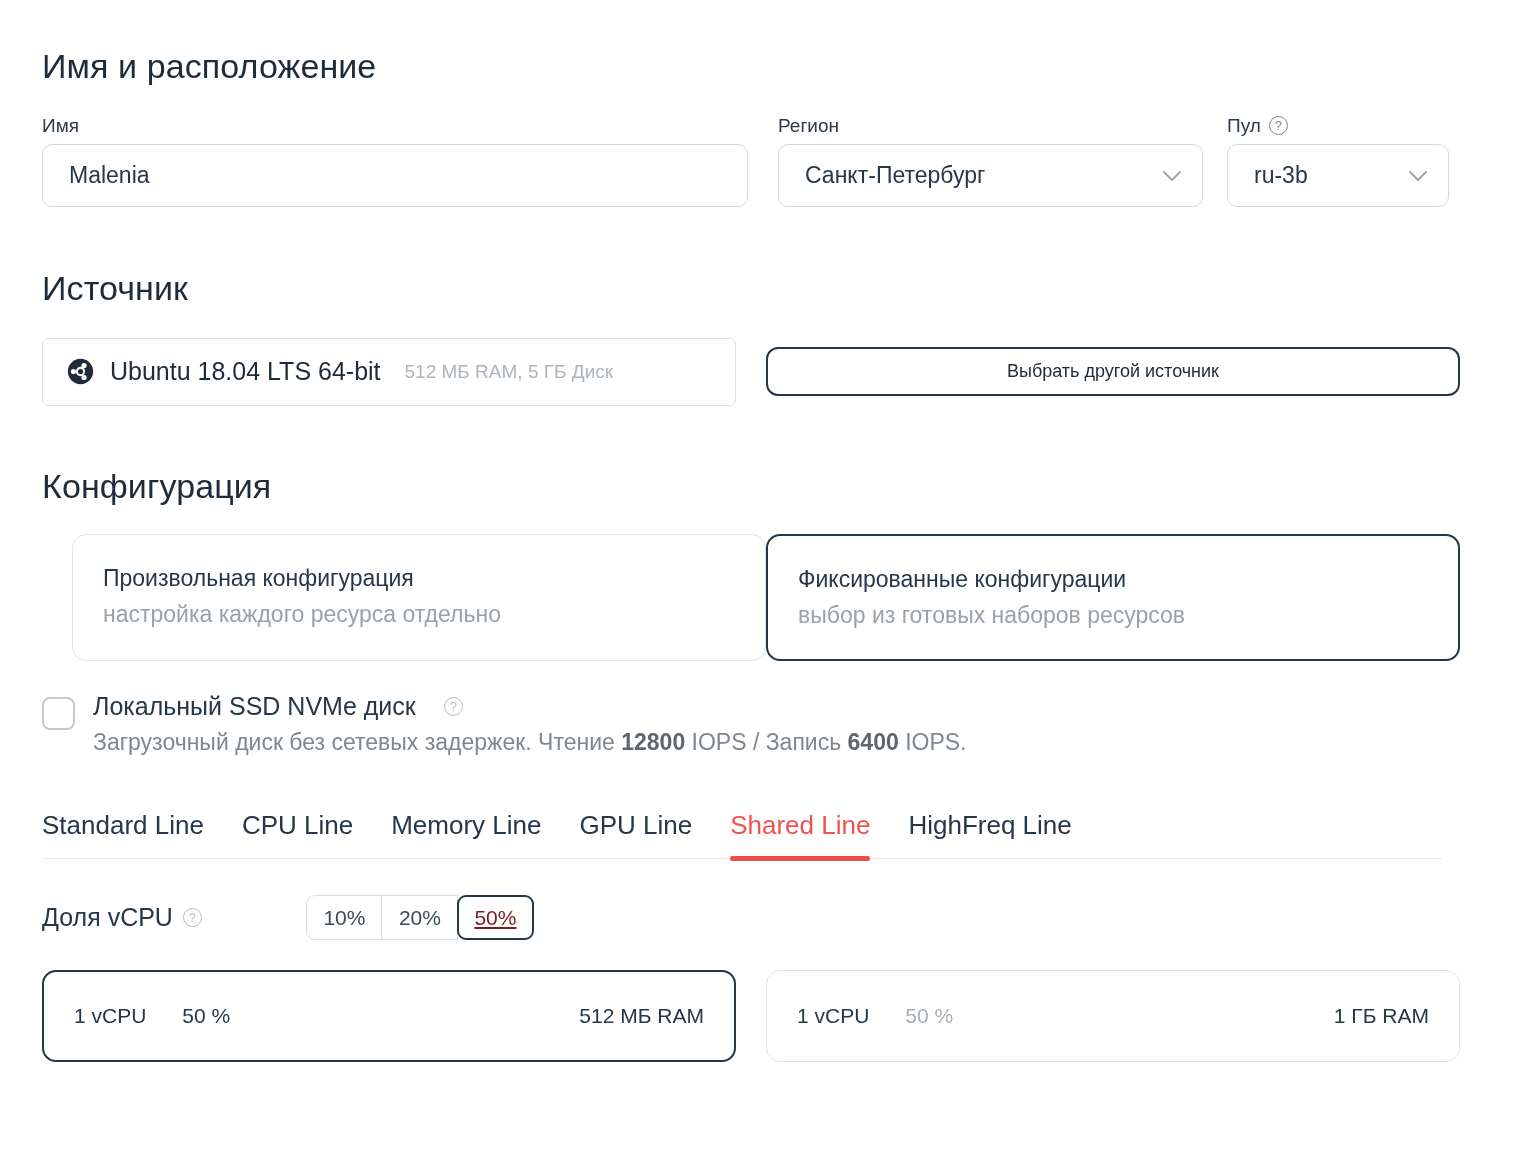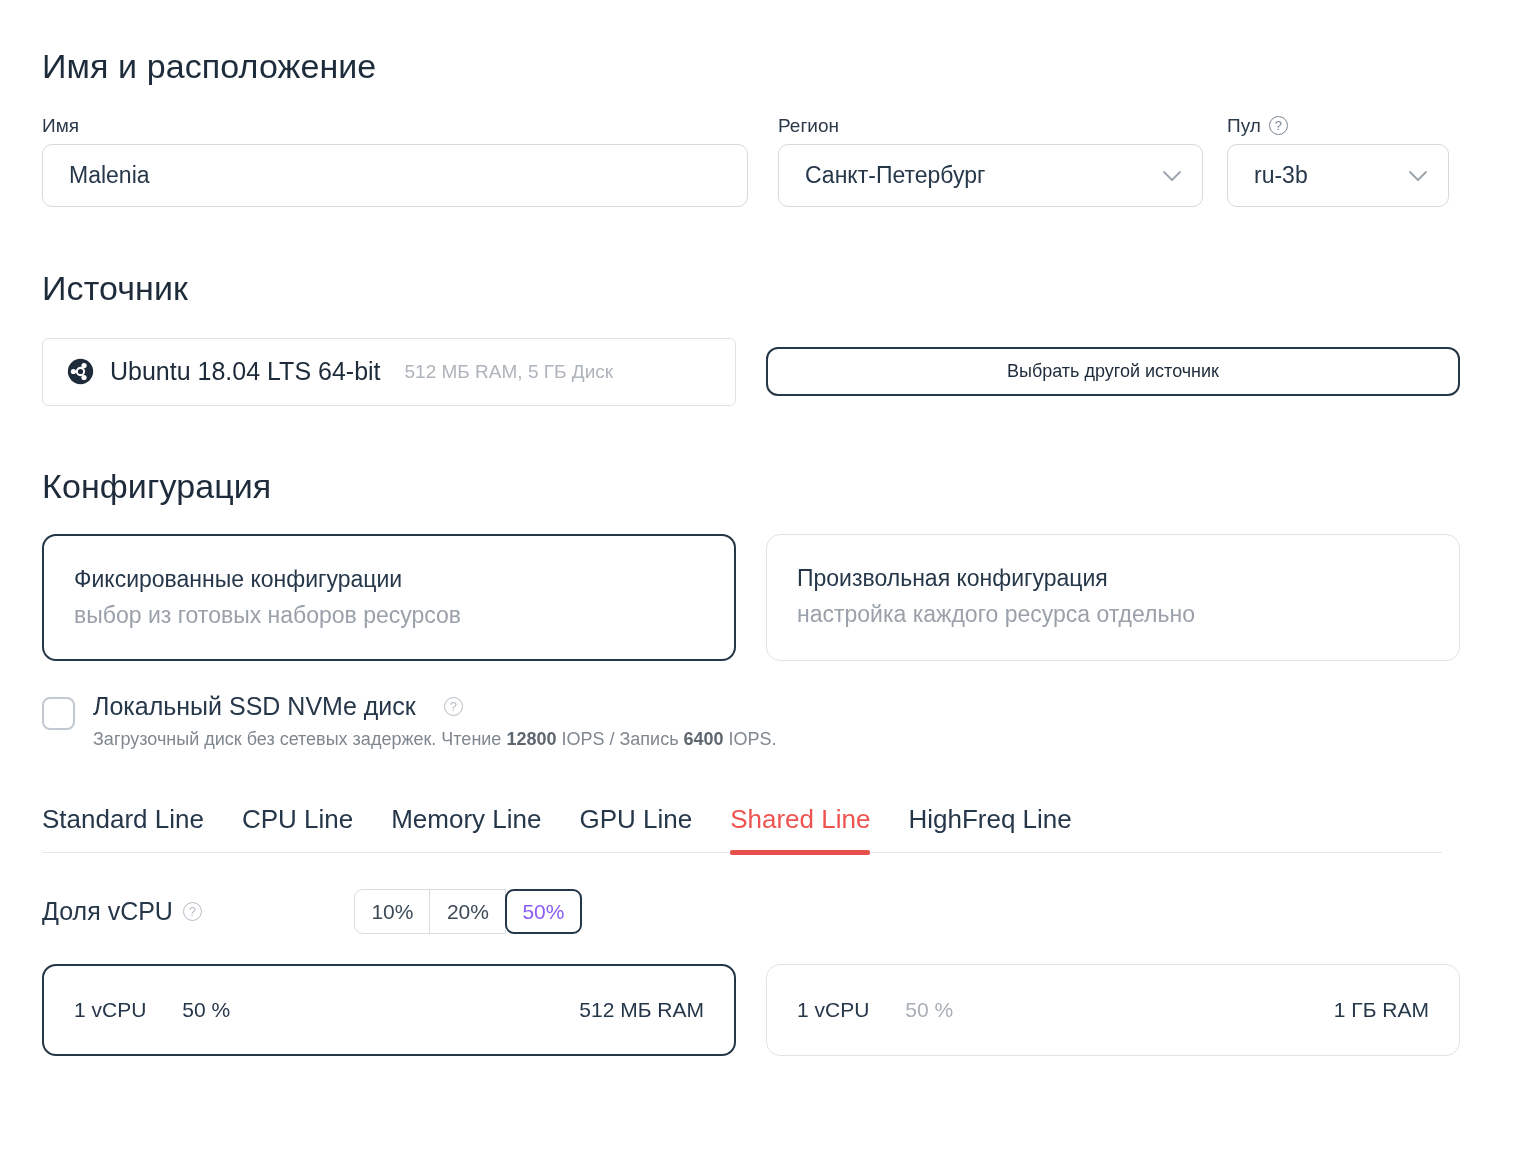--- a/index.html
+++ b/index.html
@@ -141,21 +141,21 @@
     flex: 0 0 auto;
     margin-top: 4px;
     cursor: pointer;
   }
   .chk-title {
     font-size: 25px; color: #26374a;
     display: flex; align-items: center; gap: 28px;
     line-height: 1.1;
   }
   .chk-desc {
-    font-size: 18px; color: #7f878f;
+    font-size: 23px; color: #7f878f;
     margin-top: 8px; line-height: 1.2;
   }
   .chk-desc b { color: #5e666f; font-weight: 700; }
 
   
   .tabs {
     display: flex;
     gap: 38px;
     border-bottom: 1.5px solid #e3e6ea;
     align-items: flex-end;
@@ -205,23 +205,24 @@
   .seg-item:first-child {
     border-top-left-radius: 9px; border-bottom-left-radius: 9px;
     margin-left: 0;
   }
   .seg-item:last-child {
     border-top-right-radius: 9px; border-bottom-right-radius: 9px;
   }
   .seg-item.active {
     border: 2px solid #253646;
     border-radius: 9px;
-    color: #8b5cf6;
+    color: #7f1d1d;
     z-index: 2;
     position: relative;
+    text-decoration: underline;
   }
 
   
   .flavor {
     height: 92px;
     border-radius: 14px;
     background: #fff;
     display: flex;
     align-items: center;
     padding: 0 30px;
@@ -295,27 +296,27 @@
       <span class="source-specs">512 МБ RAM, 5 ГБ Диск</span>
     </div>
     <div style="width:694px;margin-left:30px;">
       <button class="btn-outline">Выбрать другой источник</button>
     </div>
   </div>
 
   <h2 class="section-title" style="margin-top:62px;">Конфигурация</h2>
 
   <div class="row" style="margin-top:29px;align-items:stretch;">
+    <div class="opt-card unselected" style="width:694px;margin-left:30px;">
+      <span class="opt-title">Произвольная конфигурация</span>
+      <span class="opt-sub">настройка каждого ресурса отдельно</span>
+    </div>
     <div class="opt-card selected" style="width:694px;">
       <span class="opt-title">Фиксированные конфигурации</span>
       <span class="opt-sub">выбор из готовых наборов ресурсов</span>
-    </div>
-    <div class="opt-card unselected" style="width:694px;margin-left:30px;">
-      <span class="opt-title">Произвольная конфигурация</span>
-      <span class="opt-sub">настройка каждого ресурса отдельно</span>
     </div>
   </div>
 
   <div class="chk-row" style="margin-top:32px;">
     <span class="chkbox"></span>
     <div>
       <div class="chk-title">
         <span>Локальный SSD NVMe диск</span>
         <span class="help-icon light">?</span>
       </div>
@@ -332,21 +333,21 @@
     <div class="tab">GPU Line</div>
     <div class="tab active">Shared Line</div>
     <div class="tab">HighFreq Line</div>
   </div>
 
   <div class="share-row" style="margin-top:36px;">
     <div class="share-label">
       <span>Доля vCPU</span>
       <span class="help-icon light">?</span>
     </div>
-    <div class="seg" style="margin-left:112px;padding-left:40px;">
+    <div class="seg" style="margin-left:64px;padding-left:40px;">
       <div class="seg-item">10%</div>
       <div class="seg-item">20%</div>
       <div class="seg-item active">50%</div>
     </div>
   </div>
 
   <div class="row" style="margin-top:30px;align-items:stretch;">
     <div class="flavor selected" style="width:694px;">
       <span class="fl-cpu">1 vCPU</span>
       <span class="fl-pct dark">50 %</span>

